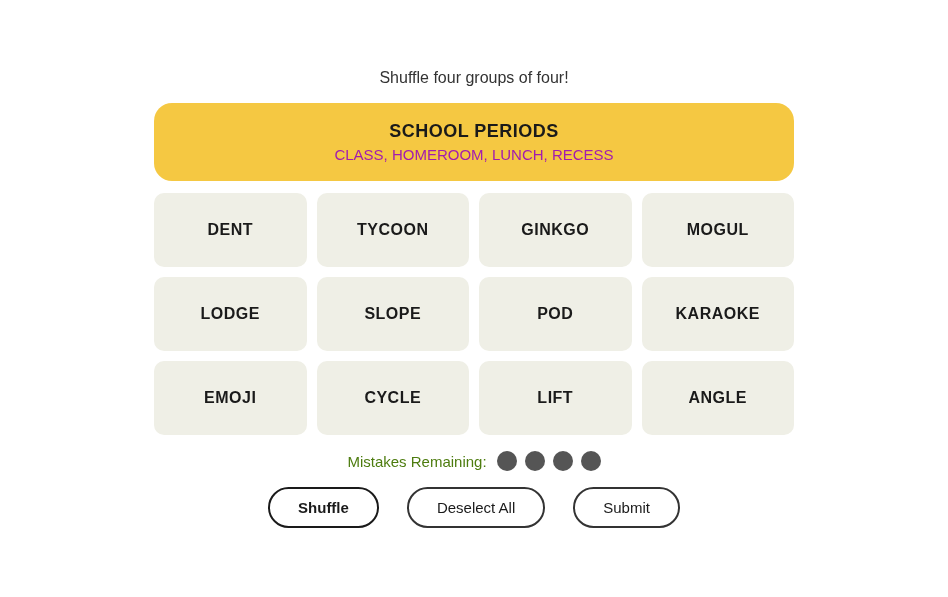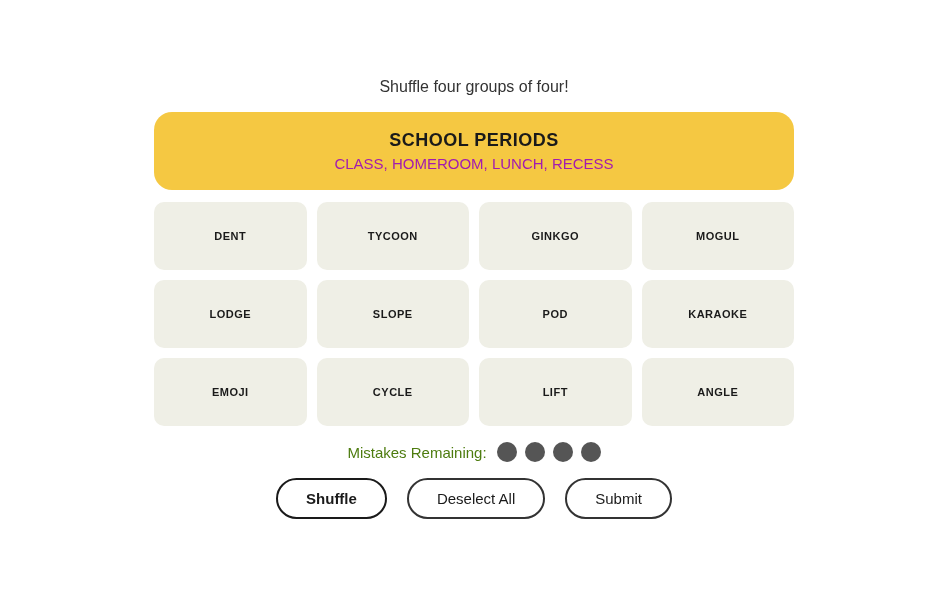--- a/index.html
+++ b/index.html
@@ -60,21 +60,21 @@
       gap: 10px;
       width: 100%;
     }
 
     .tile {
       background: #efefe6;
       border-radius: 10px;
       padding: 28px 10px;
       text-align: center;
       font-weight: 800;
-      font-size: 11px;
+      font-size: 16px;
       letter-spacing: 0.5px;
       color: #1a1a1a;
       cursor: pointer;
       user-select: none;
       transition: background 0.15s;
     }
 
     .mistakes-row {
       display: flex;
       align-items: center;
@@ -91,21 +91,21 @@
 
     .dot {
       width: 20px;
       height: 20px;
       border-radius: 50%;
       background: #555;
     }
 
     .buttons-row {
       display: flex;
-      gap: 20px;
+      gap: 28px;
       margin-top: 4px;
     }
 
     .btn {
       border-radius: 999px;
       padding: 10px 28px;
       font-size: 15px;
       font-weight: 500;
       cursor: pointer;
       background: #fff;

